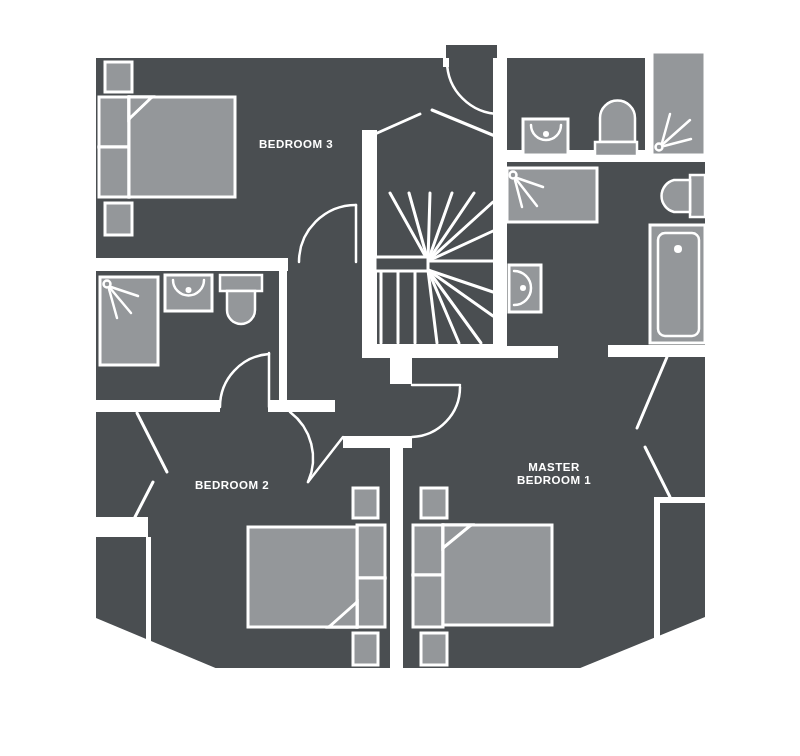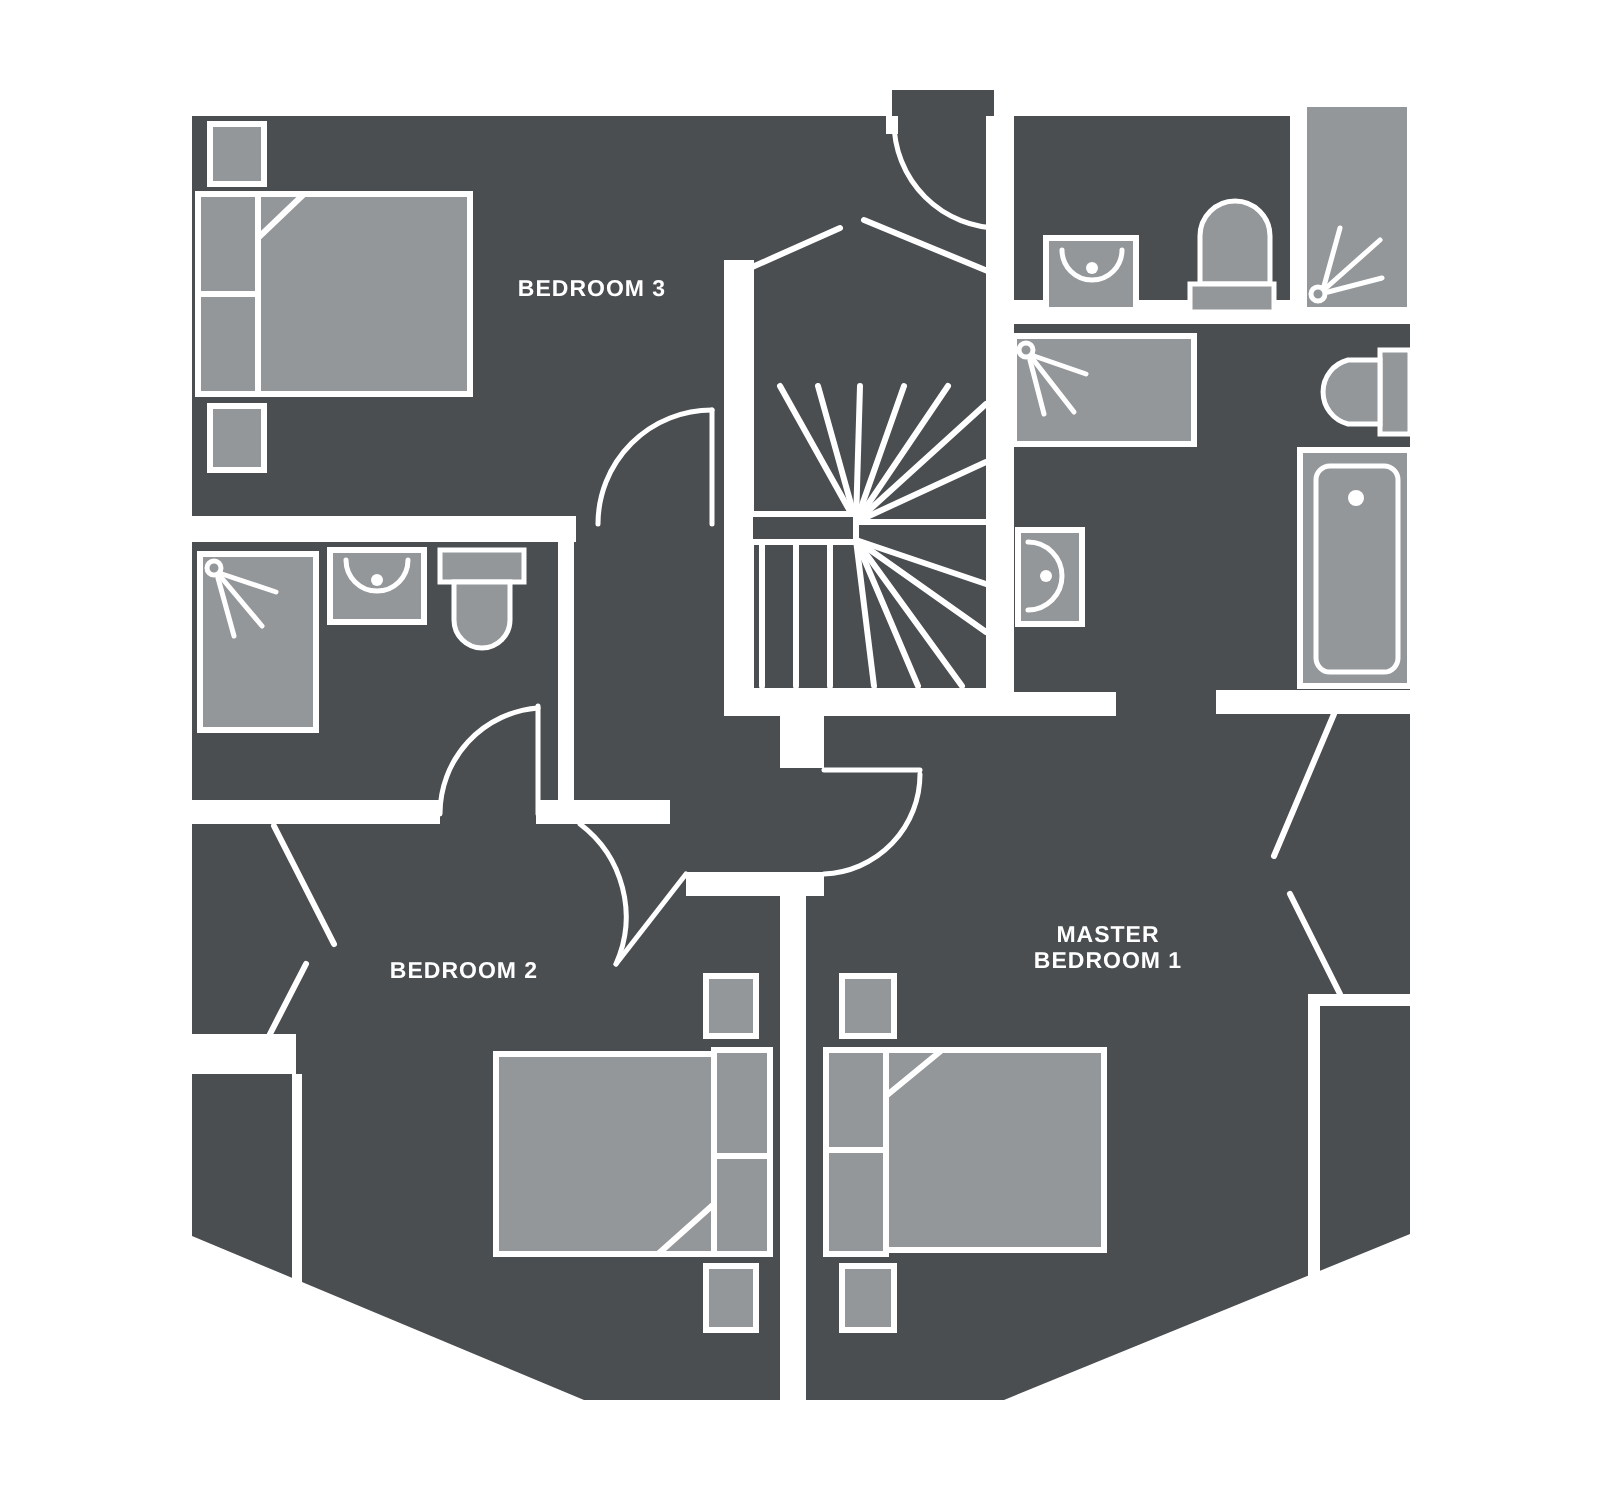--- a/index.html
+++ b/index.html
@@ -1,16 +1,16 @@
 <!DOCTYPE html>
 <html style="--c-floor: #4a4e51; --c-fixture: #94979a; --c-wall: #ffffff;"><head>
 <meta charset="utf-8">
 <style>
   html,body{margin:0;padding:0;background:#ffffff;}
-  .stage{width:800px;height:756px;position:relative;margin:0 auto;background:#ffffff;}
+  .stage{width:800px;height:668px;position:relative;margin:0 auto;background:#ffffff;}
   svg{display:block;}
   .floor{fill:var(--c-floor,#4a4e51);}
   .wall{fill:var(--c-wall,#ffffff);}
   .fixture{fill:var(--c-fixture,#94979a);stroke:var(--c-wall,#ffffff);stroke-width:3;}
   .fixture-thin{fill:var(--c-fixture,#94979a);stroke:var(--c-wall,#ffffff);stroke-width:2.5;}
   .wline{stroke:var(--c-wall,#ffffff);stroke-width:3;fill:none;stroke-linecap:round;}
   .wline2{stroke:var(--c-wall,#ffffff);stroke-width:2.5;fill:none;stroke-linecap:round;}
   .darkfill{fill:var(--c-floor,#4a4e51);stroke:var(--c-wall,#ffffff);stroke-width:3;}
   .dot{fill:var(--c-wall,#ffffff);stroke:none;}
   .room-label{fill:var(--c-wall,#ffffff);font-family:"Liberation Sans",sans-serif;

